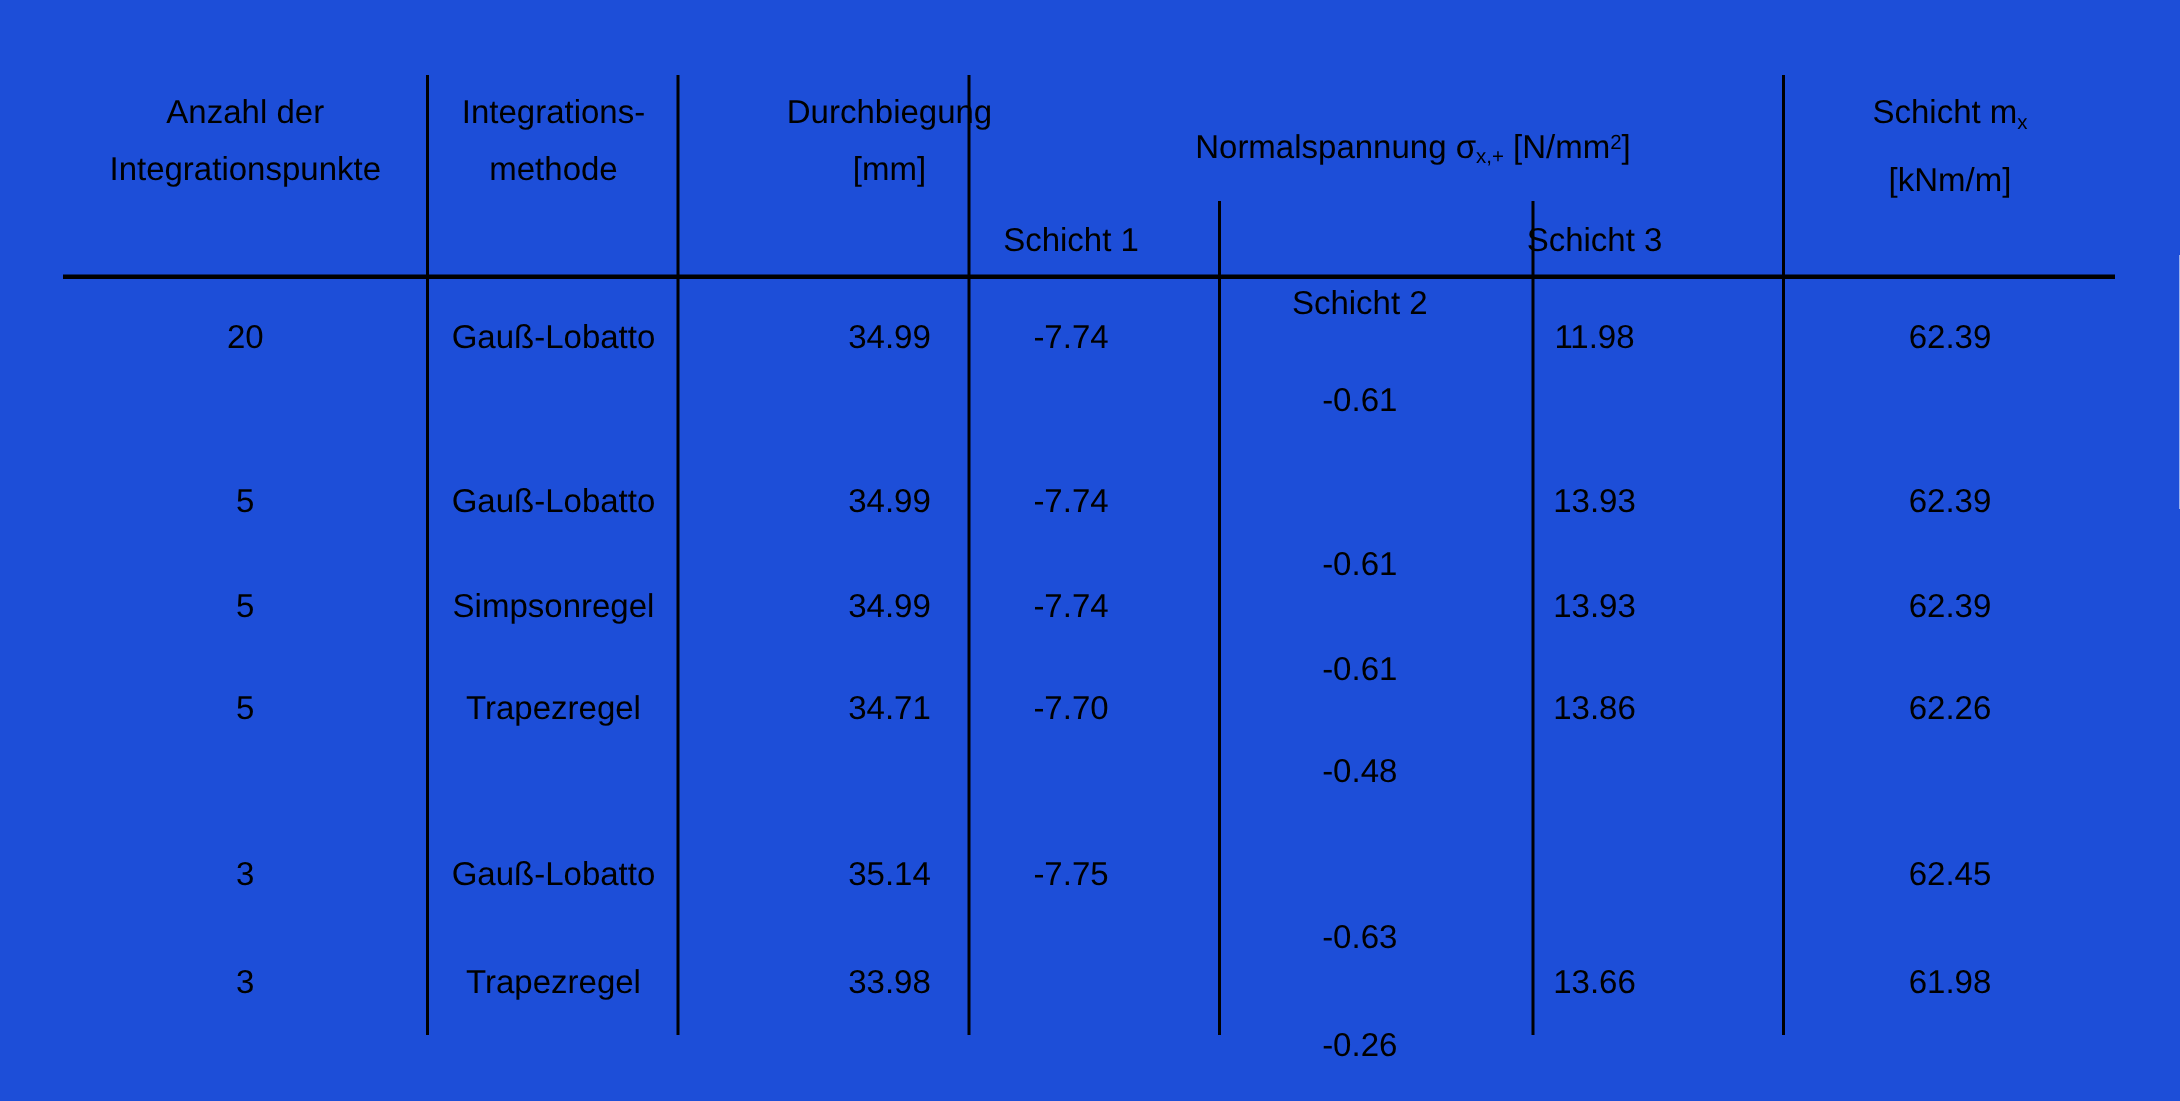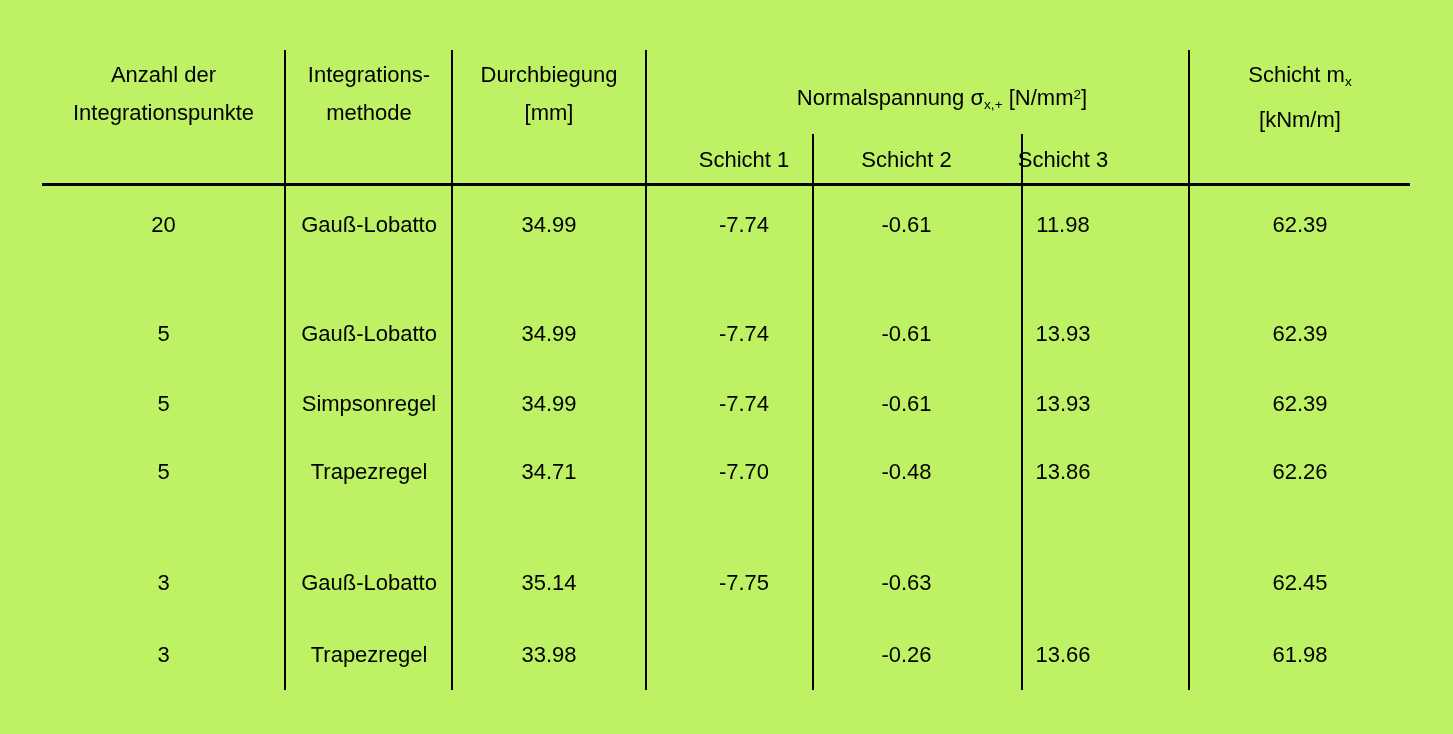--- a/index.html
+++ b/index.html
@@ -4,38 +4,38 @@
 <style>
   html, body {
     margin: 0;
     padding: 0;
     background: #ffffff;
   }
   #page {
     position: relative;
     width: 1453px;
     height: 734px;
-    background: #bef264;
+    background: #1d4ed8;
     font-family: "Liberation Sans", sans-serif;
     color: #000000;
     overflow: hidden;
   }
   .cell {
     position: absolute;
     text-align: center;
     font-size: 22px;
     line-height: 30px;
     white-space: nowrap;
   }
   
   .col-points { left: 42px;  width: 243px; }
   .col-method { left: 286px; width: 166px; }
-  .col-defl   { left: 434px; width: 230px; }
-  .col-s1     { left: 647px; width: 134px; padding-left: 30px; }
-  .col-s2     { left: 814px; width: 185px; }
+  .col-defl   { left: 478px; width: 230px; }
+  .col-s1     { left: 647px; width: 134px; }
+  .col-s2     { left: 814px; width: 185px; margin-top: 42px; }
   .col-s3     { left: 980px; width: 166px; }
   .col-moment { left: 1190px; width: 220px; }
   
   .row-0 { top: 210px; }
   .row-1 { top: 319px; }
   .row-2 { top: 389px; }
   .row-3 { top: 457px; }
   .row-4 { top: 568px; }
   .row-5 { top: 640px; }
   

